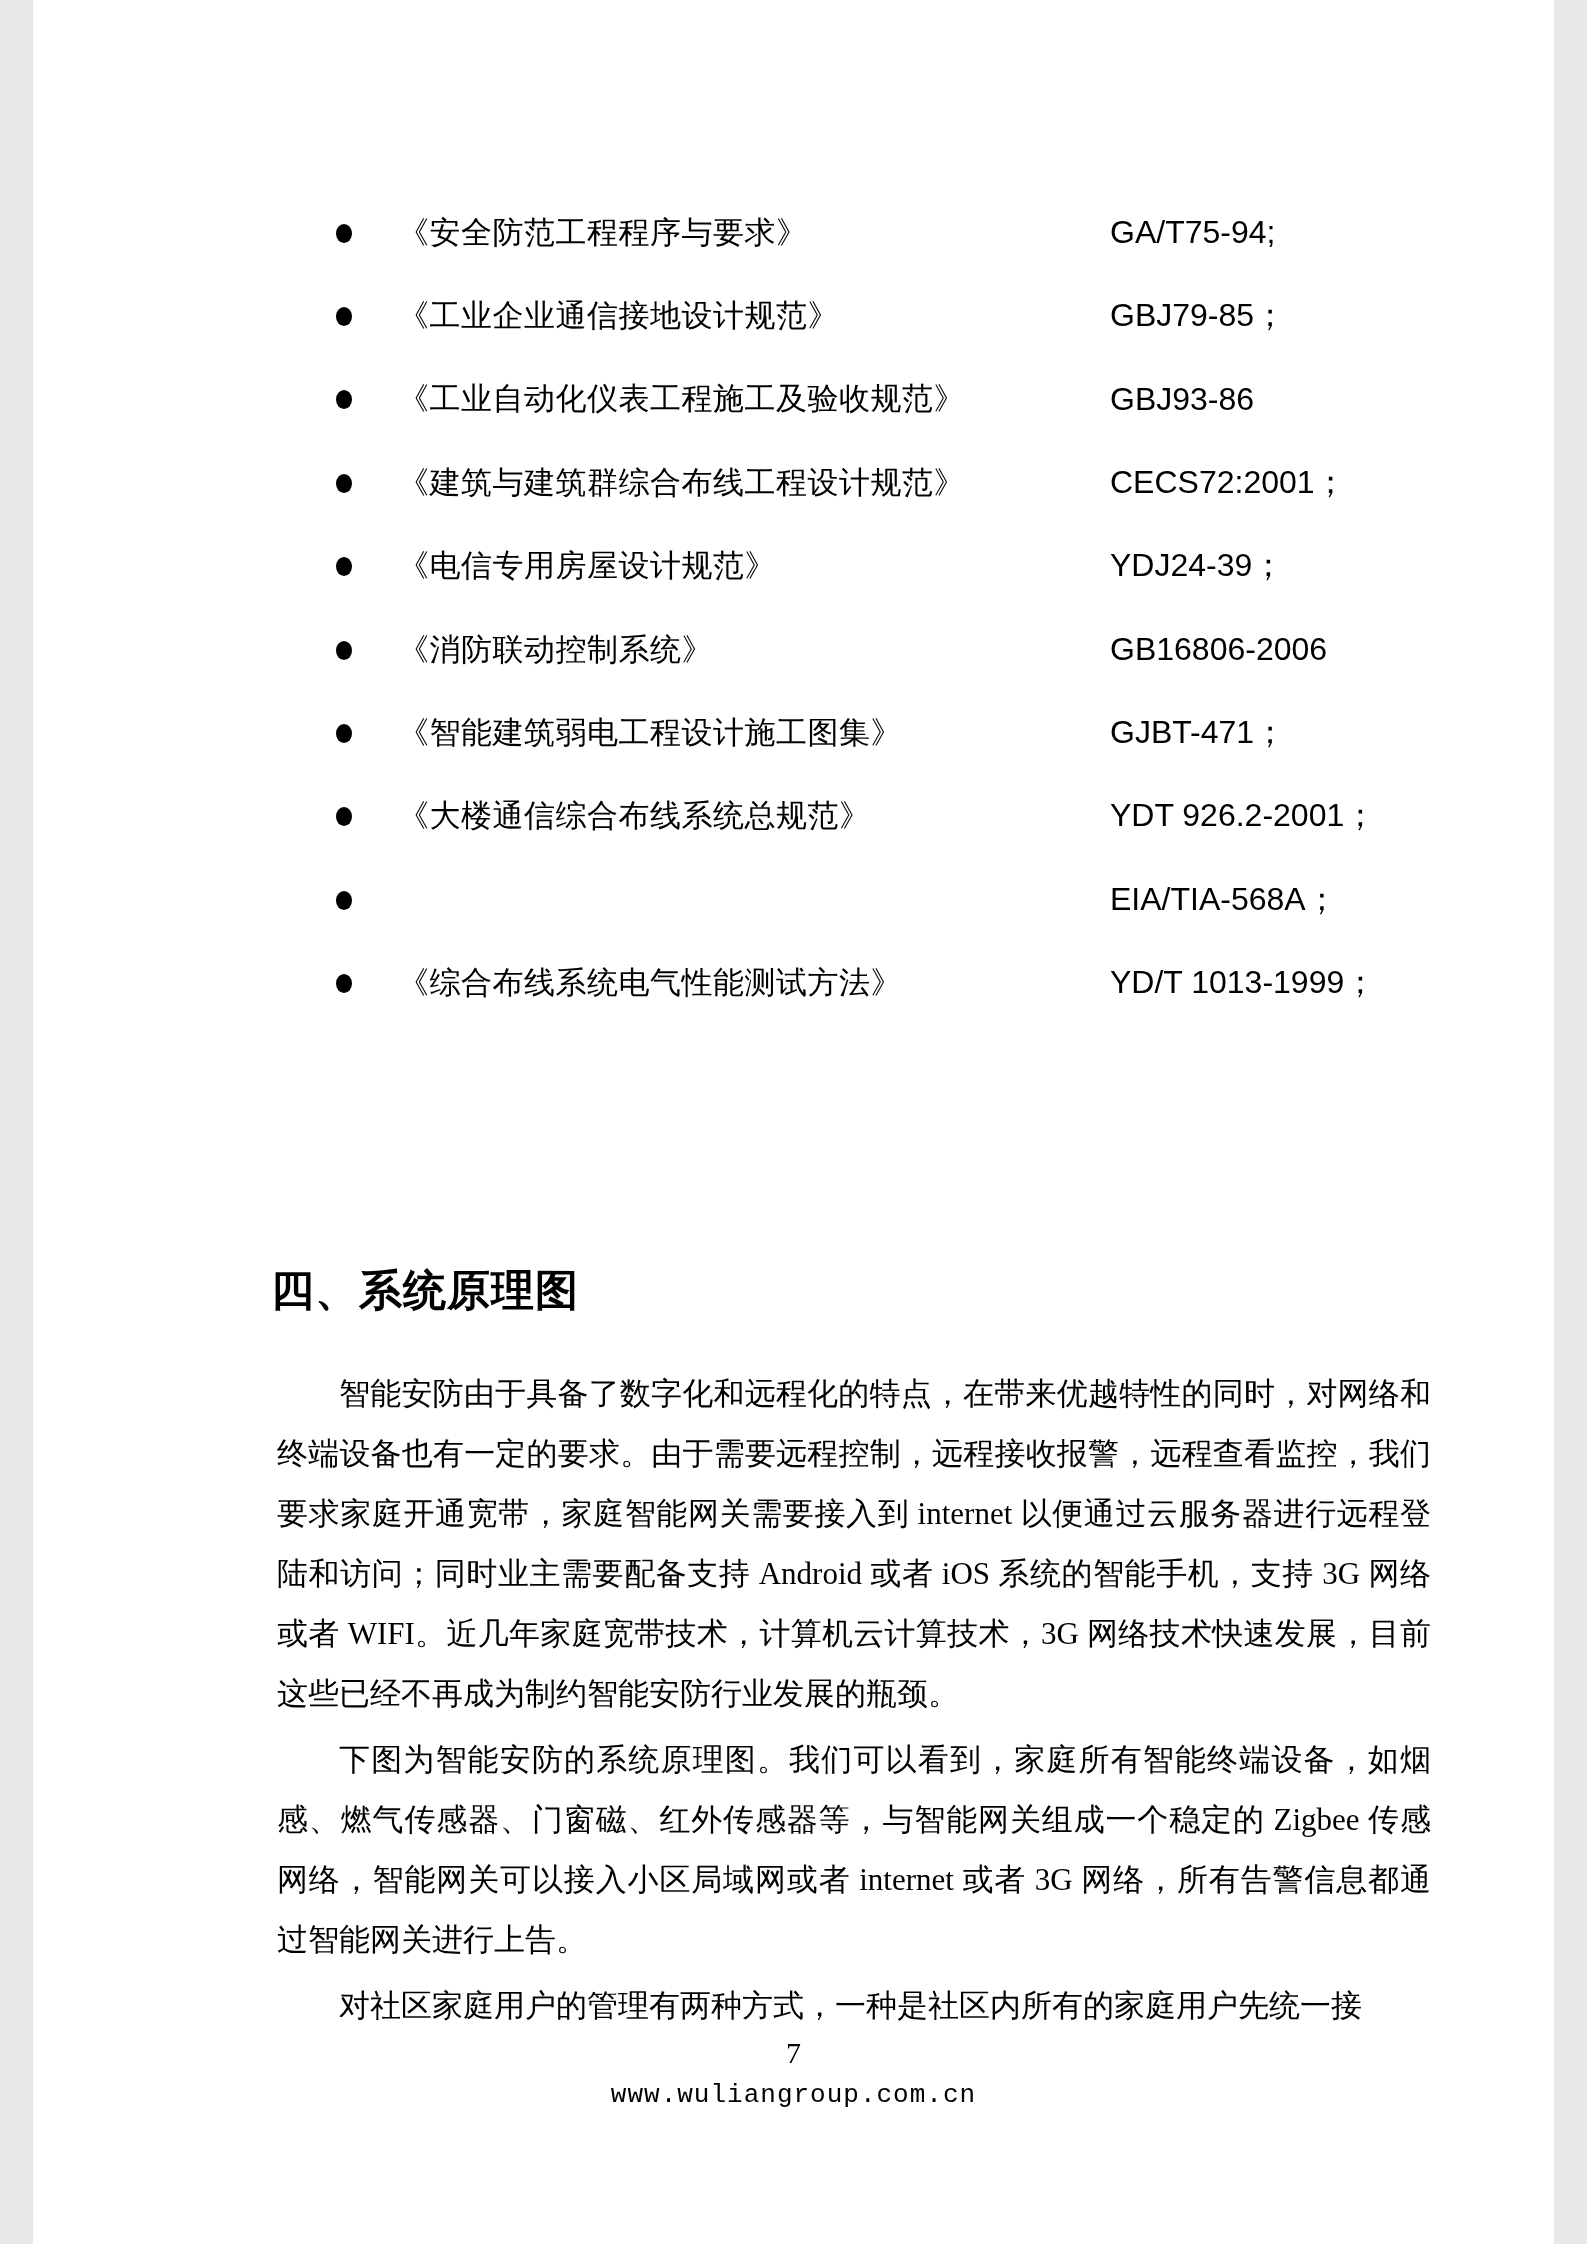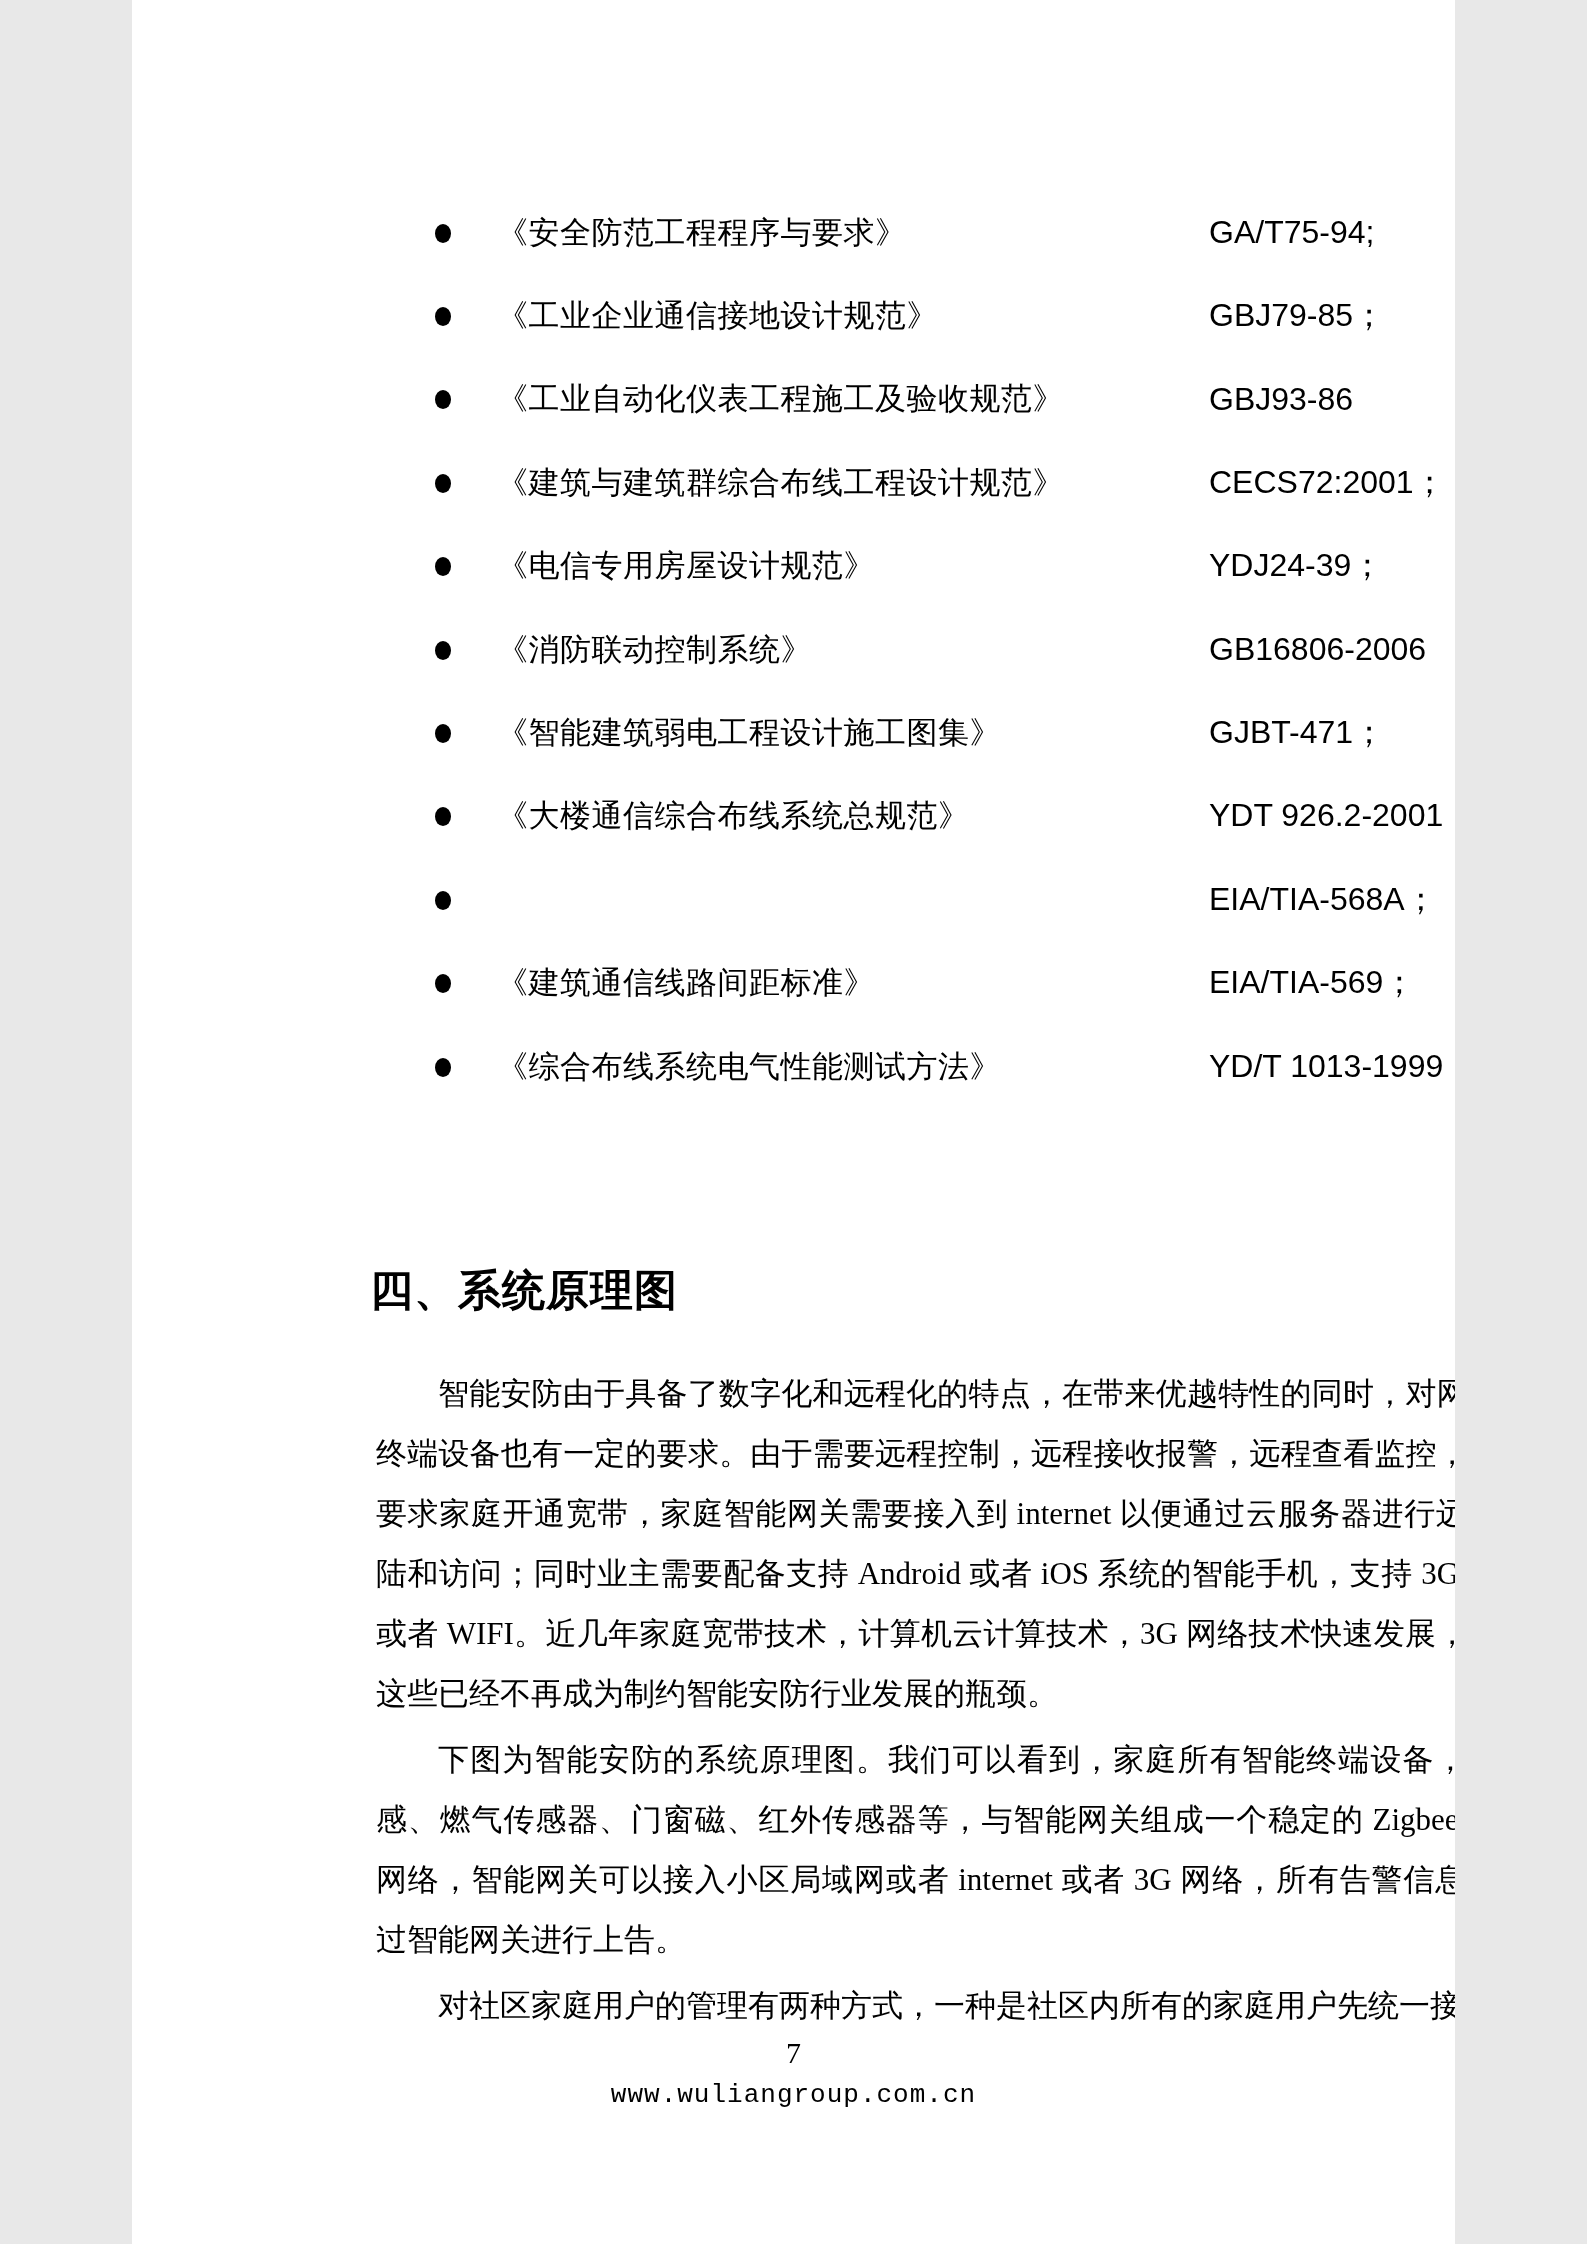--- a/index.html
+++ b/index.html
@@ -1,18 +1,18 @@
 <!DOCTYPE html>
 <html><head>
 <meta charset="utf-8">
 <style>
   html,body{margin:0;padding:0;background:#e8e8e8;}
   .page{
     position:relative;
-    width:1323px;height:2244px;
+    width:1521px;height:2244px;
     background:#ffffff;
     margin:0 auto;
     overflow:hidden;
     font-family:"Liberation Sans",sans-serif;
     color:#000000;
   }
   
   .standards{position:absolute;top:191px;left:0;width:100%;}
   .std-row{position:relative;height:83.4px;display:flex;align-items:center;}
   .std-bullet{
@@ -100,25 +100,20 @@
       <span class="std-bullet"></span>
       <span class="std-name">《大楼通信综合布线系统总规范》</span>
       <span class="std-code">YDT 926.2-2001；</span>
     </div>
     <div class="std-row">
       <span class="std-bullet"></span>
       <span class="std-code">EIA/TIA-568A；</span>
     </div>
     <div class="std-row">
       <span class="std-bullet"></span>
-      <span class="std-name">《建筑通信线路间距标准》</span>
-      <span class="std-code">EIA/TIA-569；</span>
-    </div>
-    <div class="std-row">
-      <span class="std-bullet"></span>
       <span class="std-name">《综合布线系统电气性能测试方法》</span>
       <span class="std-code">YD/T 1013-1999；</span>
     </div>
   </div>
 
   <div class="section-heading">四、系统原理图</div>
 
   <div class="body-text">
     <p>智能安防由于具备了数字化和远程化的特点，在带来优越特性的同时，对网络和终端设备也有一定的要求。由于需要远程控制，远程接收报警，远程查看监控，我们要求家庭开通宽带，家庭智能网关需要接入到 internet 以便通过云服务器进行远程登陆和访问；同时业主需要配备支持 Android 或者 iOS 系统的智能手机，支持 3G 网络或者 WIFI。近几年家庭宽带技术，计算机云计算技术，3G 网络技术快速发展，目前这些已经不再成为制约智能安防行业发展的瓶颈。</p>
     <p>下图为智能安防的系统原理图。我们可以看到，家庭所有智能终端设备，如烟感、燃气传感器、门窗磁、红外传感器等，与智能网关组成一个稳定的 Zigbee 传感网络，智能网关可以接入小区局域网或者 internet 或者 3G 网络，所有告警信息都通过智能网关进行上告。</p>

